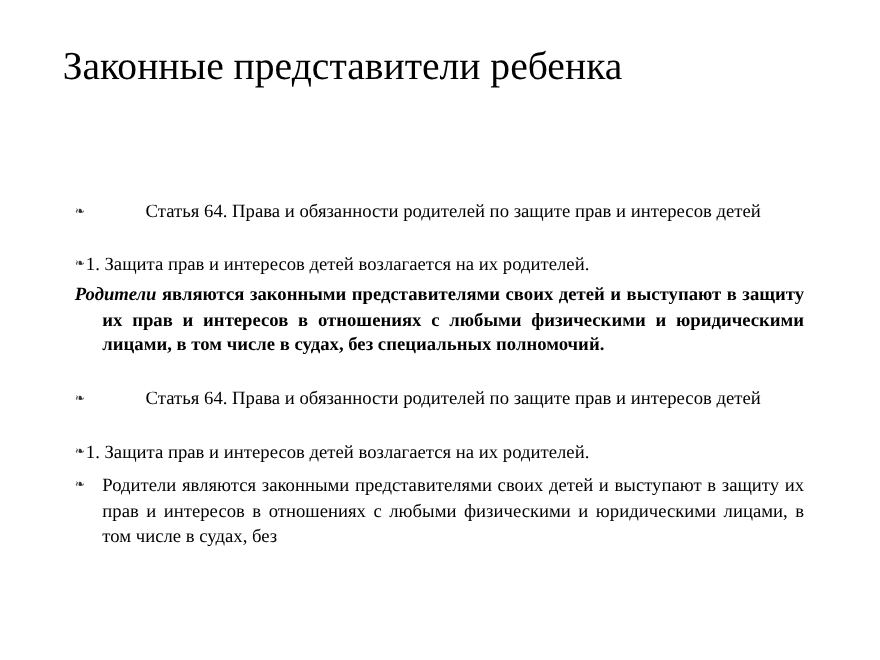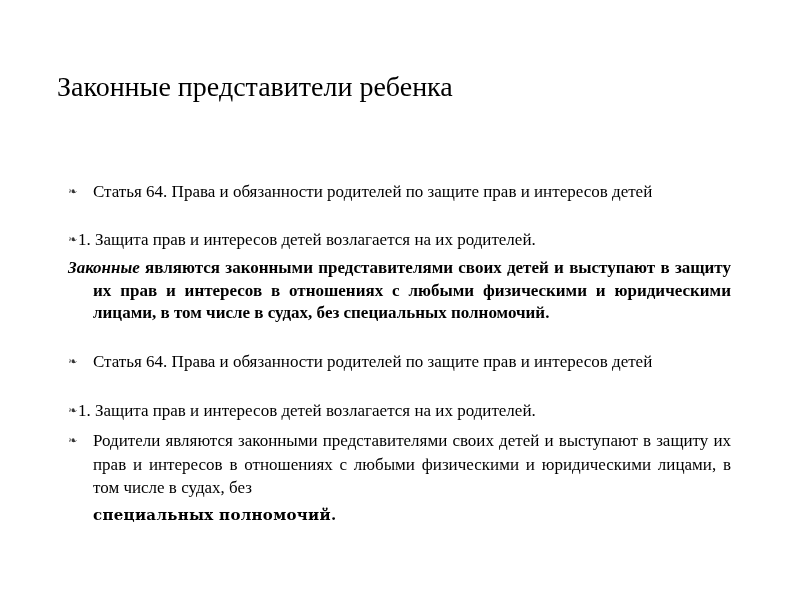--- a/index.html
+++ b/index.html
@@ -11,43 +11,43 @@
       width: 800px;
       height: 600px;
       position: relative;
       overflow: hidden;
       font-family: "Liberation Serif", serif;
       color: #000000;
     }
     .title {
       position: absolute;
       left: 57px;
-      top: 67px;
-      font-size: 28px;
+      top: 40px;
+      font-size: 36px;
       line-height: 40px;
       white-space: nowrap;
     }
     .bullet-line {
       position: absolute;
       left: 68px;
       width: 663px;
       font-size: 17px;
     }
     .bullet {
       position: absolute;
       left: 0;
       top: 0;
       font-size: 11px;
       color: #333333;
       font-family: "DejaVu Sans", sans-serif;
       line-height: 22px;
     }
     .centered-text {
       margin-left: 25px;
-      text-align: left;
+      text-align: center;
       line-height: 21px;
     }
     .left-text {
       margin-left: 10px;
       line-height: 22px;
     }
     .bold-para {
       position: absolute;
       left: 68px;
       top: 257px;
@@ -92,29 +92,28 @@
 <div class="bullet-line" style="top:181px;">
   <span class="bullet">❧</span>
   <div class="centered-text">Статья 64. Права и обязанности родителей по защите прав и интересов детей</div>
 </div>
 
 <div class="bullet-line" style="top:229px;">
   <span class="bullet">❧</span>
   <div class="left-text">1. Защита прав и интересов детей возлагается на их родителей.</div>
 </div>
 
-<div class="bold-para"><span class="em">Законные</span><span> являются законными представителями своих детей и выступают в защиту их прав и интересов в отношениях с любыми физическими и юридическими лицами, в том числе в судах, без специальных полномочий.</span></div>
+<div class="bold-para"><span class="em">Родители</span><span> являются законными представителями своих детей и выступают в защиту их прав и интересов в отношениях с любыми физическими и юридическими лицами, в том числе в судах, без специальных полномочий.</span></div>
 
 <div class="bullet-line" style="top:351px;">
   <span class="bullet">❧</span>
   <div class="centered-text">Статья 64. Права и обязанности родителей по защите прав и интересов детей</div>
 </div>
 
 <div class="bullet-line" style="top:400px;">
   <span class="bullet">❧</span>
   <div class="left-text">1. Защита прав и интересов детей возлагается на их родителей.</div>
 </div>
 
 <div class="reg-para">
   <span class="bullet" style="top:1px;">❧</span>
   <div class="text">Родители являются законными представителями своих детей и выступают в защиту их прав и интересов в отношениях с любыми физическими и юридическими лицами, в том числе в судах, без</div>
-  <div style="margin-left:25px;"><span class="last">специальных полномочий.</span></div>
 </div>
 
 </body></html>

